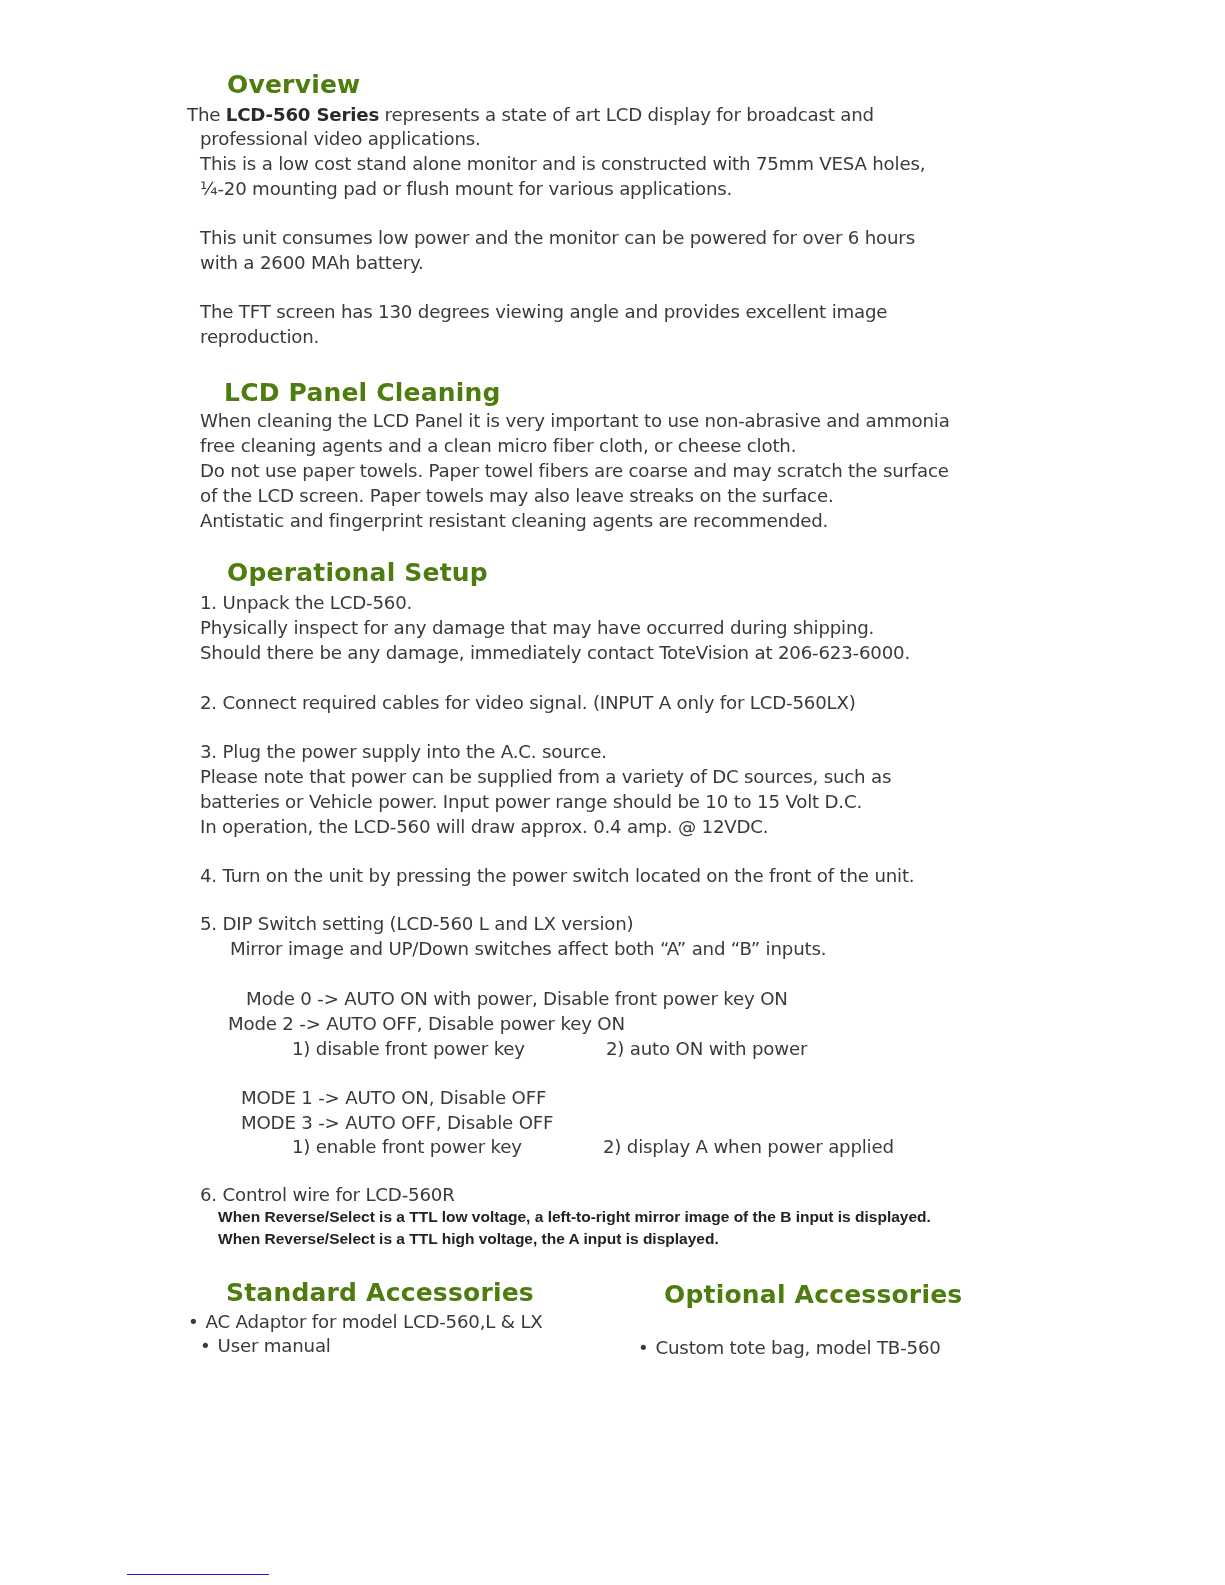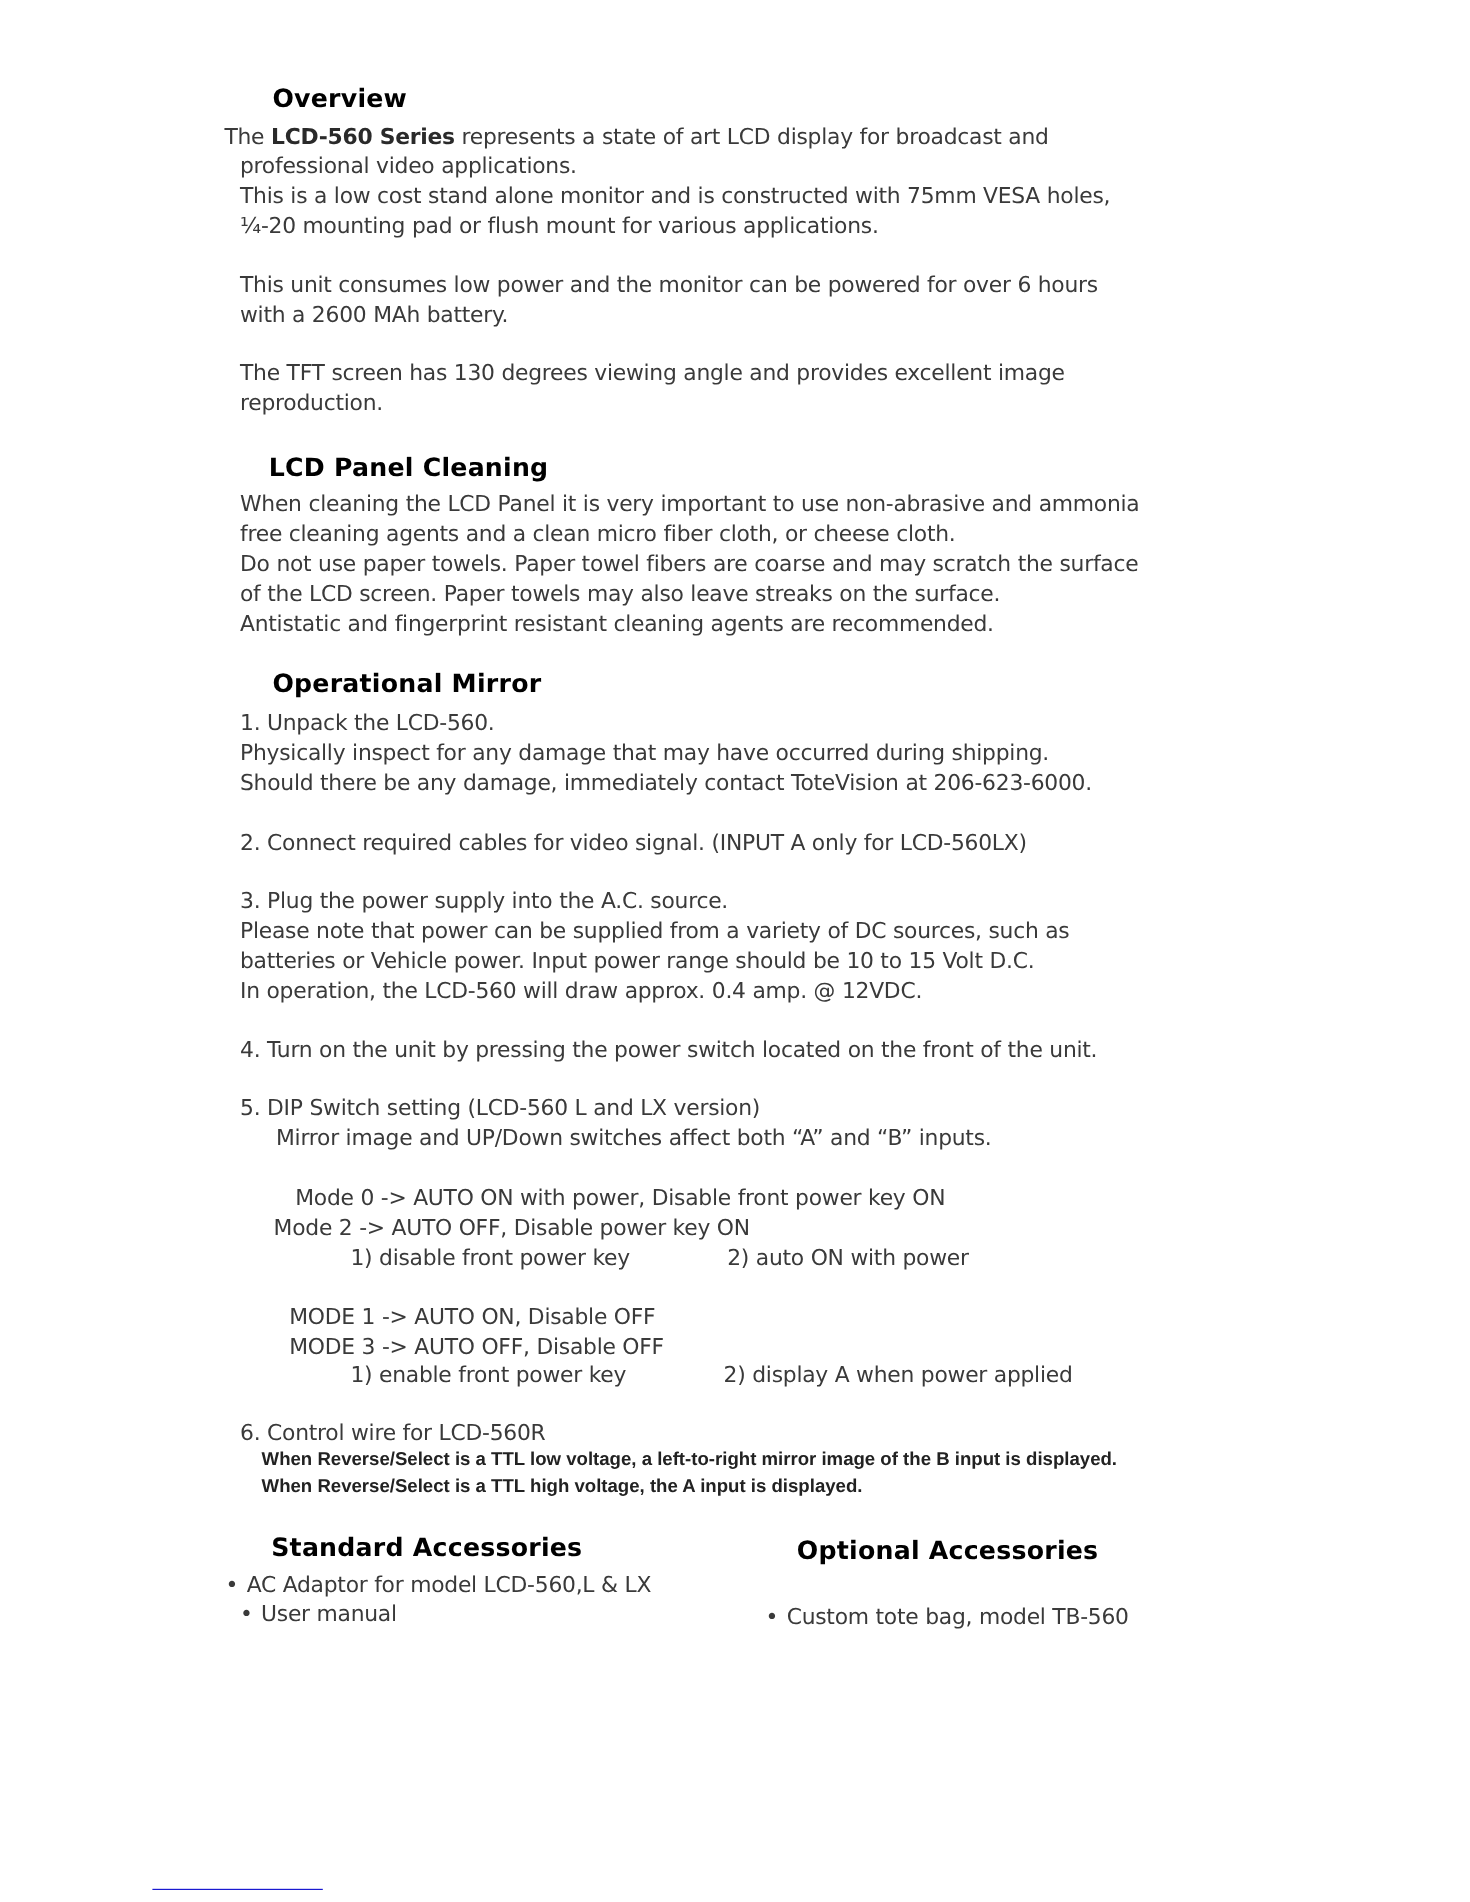--- a/index.html
+++ b/index.html
@@ -1,19 +1,19 @@
 <!DOCTYPE html>
 <html><head>
 <meta charset="utf-8">
 <style>
   html, body { margin: 0; padding: 0; background: #ffffff; }
   body { width: 1225px; height: 1585px; position: relative; overflow: hidden;
          font-family: "DejaVu Sans", sans-serif; color: #333333; }
   .abs { position: absolute; white-space: nowrap; }
-  .h { font-weight: bold; font-size: 21px; color: #000000; letter-spacing: 0.2px; }
+  .h { font-weight: bold; font-size: 25px; color: #4d7c0f; letter-spacing: 0.2px; }
   .p { font-size: 18.2px; color: #3a3a3a; letter-spacing: -0.2px; }
   .b { font-weight: bold; color: #2a2a2a; }
   .sm { font-family: "Liberation Sans", sans-serif; font-weight: bold; font-size: 15.5px; color: #222; }
   .bullet::before { content: "\2022"; margin-right: 7px; }
   .footer-line { position: absolute; left: 127px; top: 1574px; width: 142px; height: 1px; background: #1a1ad0; }
 </style>
 </head>
 <body>
 
 <div class="abs h" style="left:227px; top:70px;">Overview</div>
@@ -26,21 +26,21 @@
 <div class="abs p" style="left:200px; top:301px;">The TFT screen has 130 degrees viewing angle and provides excellent image</div>
 <div class="abs p" style="left:200px; top:326px;">reproduction.</div>
 
 <div class="abs h" style="left:224px; top:378px;">LCD Panel Cleaning</div>
 <div class="abs p" style="left:200px; top:410px;">When cleaning the LCD Panel it is very important to use non-abrasive and ammonia</div>
 <div class="abs p" style="left:200px; top:435px;">free cleaning agents and a clean micro fiber cloth, or cheese cloth.</div>
 <div class="abs p" style="left:200px; top:460px;">Do not use paper towels. Paper towel fibers are coarse and may scratch the surface</div>
 <div class="abs p" style="left:200px; top:485px;">of the LCD screen.   Paper towels may also leave streaks on the surface.</div>
 <div class="abs p" style="left:200px; top:510px;">Antistatic and fingerprint resistant cleaning agents are recommended.</div>
 
-<div class="abs h" style="left:227px; top:558px;">Operational Mirror</div>
+<div class="abs h" style="left:227px; top:558px;">Operational Setup</div>
 <div class="abs p" style="left:200px; top:592px;">1. Unpack the LCD-560.</div>
 <div class="abs p" style="left:200px; top:617px;">Physically inspect for any damage that may have occurred during shipping.</div>
 <div class="abs p" style="left:200px; top:642px;">Should there be any damage, immediately contact ToteVision at 206-623-6000.</div>
 <div class="abs p" style="left:200px; top:692px;">2. Connect required cables for video signal. (INPUT A only for LCD-560LX)</div>
 <div class="abs p" style="left:200px; top:741px;">3. Plug the power supply into the A.C. source.</div>
 <div class="abs p" style="left:200px; top:766px;">Please note that power can be supplied from a variety of DC sources, such as</div>
 <div class="abs p" style="left:200px; top:791px;">batteries or Vehicle power.   Input power range should be 10 to 15 Volt D.C.</div>
 <div class="abs p" style="left:200px; top:816px;">In operation, the LCD-560 will draw approx. 0.4 amp. @ 12VDC.</div>
 <div class="abs p" style="left:200px; top:865px;">4. Turn on the unit by pressing the power switch located on the front of the unit.</div>
 <div class="abs p" style="left:200px; top:913px;">5. DIP Switch setting (LCD-560 L and LX version)</div>

